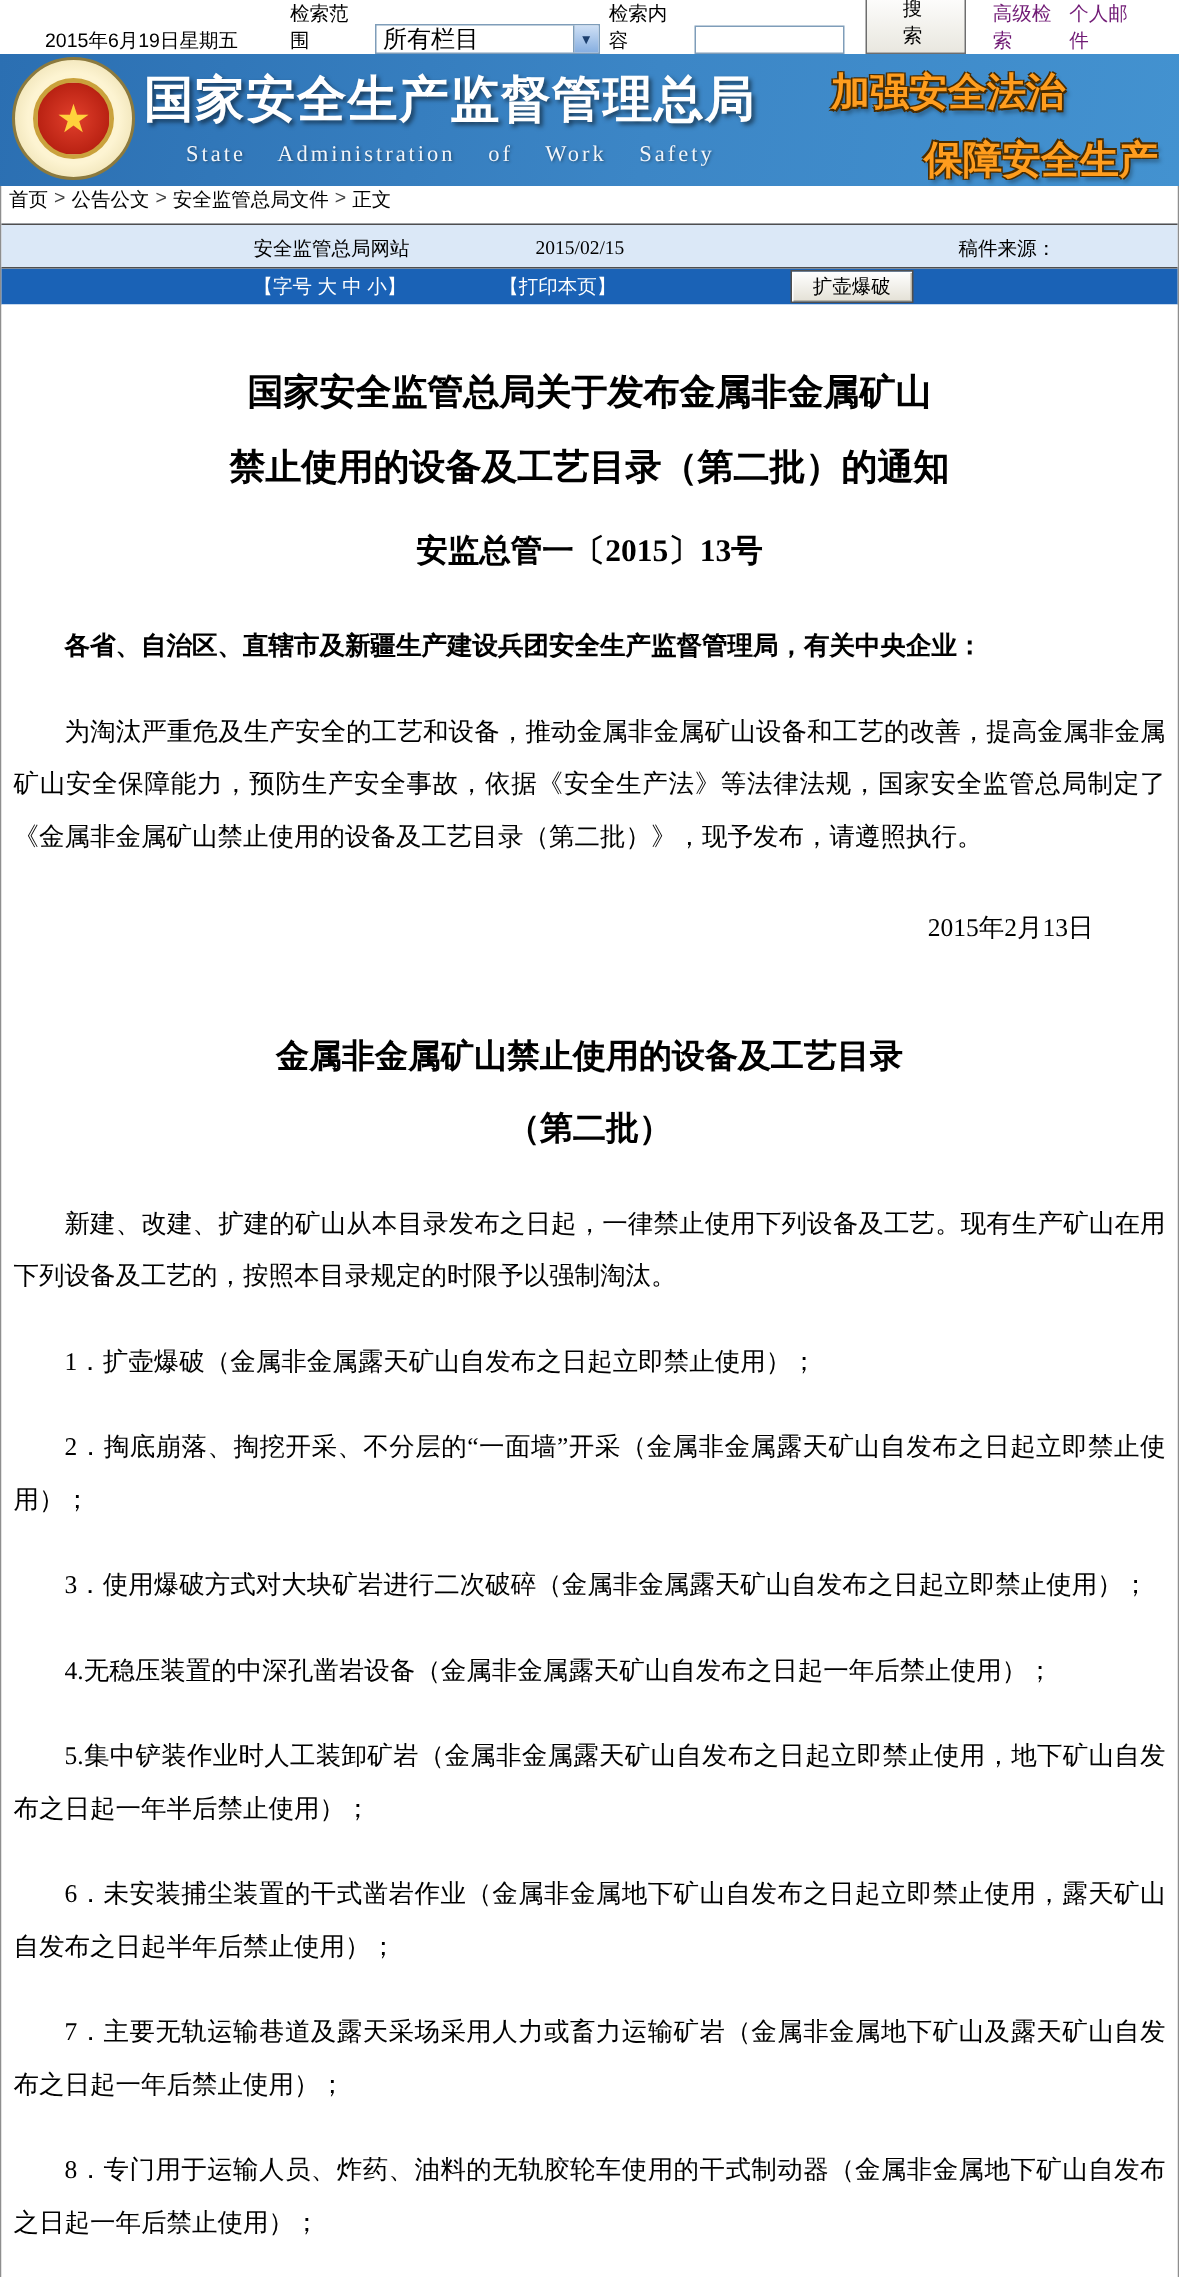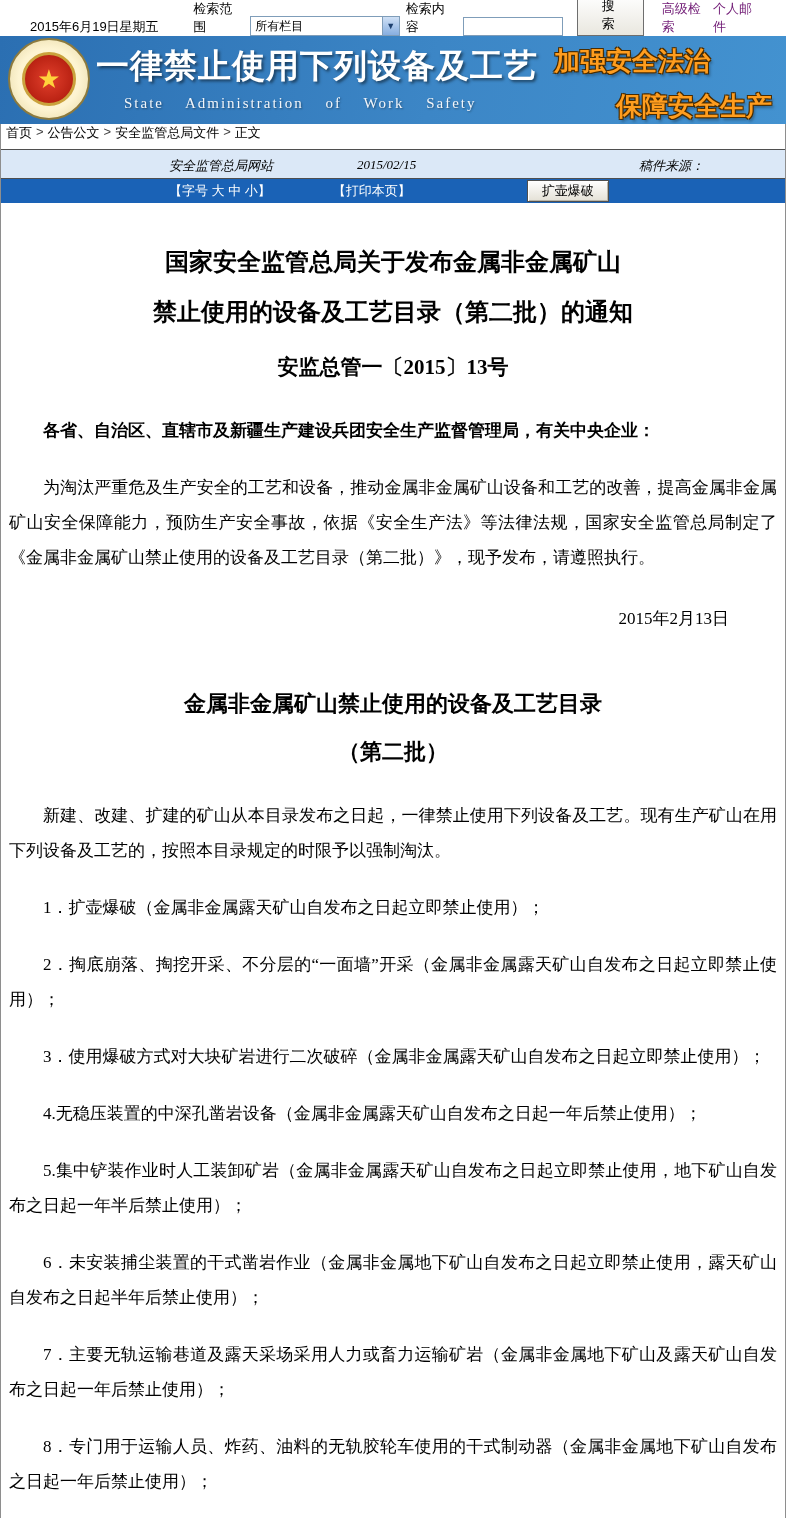--- a/index.html
+++ b/index.html
@@ -4,21 +4,21 @@
 <style>
   * { margin:0; padding:0; box-sizing:border-box; }
   body { width:786px; font-family:"Liberation Sans", sans-serif; background:#fff; color:#000; }
   .page { width:786px; height:1518px; overflow:hidden; position:relative; background:#fff; }
 
   
   .topbar { height:36px; display:flex; align-items:flex-end; background:#fff; font-size:13px;border-radius:11px; }
   .topbar .date { margin-left:30px; width:160px; }
   .topbar .lbl { margin-left:6px; }
   .scope-select { margin-left:6px; width:152px; height:20px; border:1px solid #7f9db9; background:#fff; display:flex; align-items:center; cursor:pointer; }
-  .scope-select .sel-val { flex:1; padding-left:4px; font-size:12px; }
+  .scope-select .sel-val { flex:1; padding-left:4px; font-size:16px; }
   .scope-select .sel-arrow { width:17px; height:18px; background:linear-gradient(#cfe0f5,#86aee0); color:#1c3f6e; font-size:9px; text-align:center; line-height:18px; border-left:1px solid #7f9db9; }
   .search-input { margin-left:6px; width:100px; height:19px; border:1px solid #7f9db9; padding:0 3px; font-size:12px; }
   .search-btn { margin-left:14px; padding:2px 12px; font-size:13px; background:linear-gradient(#ffffff,#e9e7df); border:1px solid #6e6e6e; cursor:pointer; letter-spacing:4px; }
   .top-link { margin-left:18px; color:#701a75; text-decoration:none; cursor:pointer; }
   .mail-link { margin-left:auto; margin-right:22px; }
 
   
   .banner { position:relative; height:88px; background:linear-gradient(100deg,#2b6fb2 0%,#3c86c6 55%,#4392d0 100%); overflow:hidden; }
   .logo { position:absolute; left:8px; top:2px; width:82px; height:82px; border-radius:50%;
           background:radial-gradient(#fdf4d2 55%,#e3d49e); border:2px solid #8c7a3e;
@@ -34,21 +34,21 @@
   .slogan2 { margin-left:62px; margin-top:10px; }
 
   .bordered { border-left:1px solid #8e8e8e; border-right:1px solid #8e8e8e; }
 
   
   .breadcrumb { height:25px; display:flex; background:#fff; font-size:13px; padding-left:5px; }
   .breadcrumb a { color:#000; text-decoration:none; cursor:pointer; }
   .breadcrumb .sep { margin:0 4px; color:#444; }
 
   
-  .infobar { position:relative; height:30px; background:#dbe8f7; border-top:1px solid #4f4f4f; border-bottom:1px solid #4f4f4f; font-size:13px;font-style:italic; }
+  .infobar { position:relative; height:30px; background:#dbe8f7; border-top:1px solid #4f4f4f; border-bottom:1px solid #4f4f4f; font-size:13px; }
   .infobar .site { position:absolute; left:168px; top:7px; }
   .infobar .idate { position:absolute; left:356px; top:7px; font-family:"Liberation Serif", serif; }
   .infobar .source { position:absolute; left:638px; top:7px; }
 
   
   .toolbar { height:24px; background:#1a62b6; color:#fff; display:flex; align-items:center; font-size:13px; }
   .toolbar .t1 { margin-left:168px; cursor:pointer; }
   .toolbar .t2 { margin-left:62px; cursor:pointer; }
   .btn-classic { font-size:13px; padding:1px 14px; background:linear-gradient(#ffffff,#e4e1d6); border:1px solid #4f4f4f; box-shadow:inset 1px 1px 0 #fff, inset -1px -1px 0 #b9b5a8; color:#000; cursor:pointer; }
   .toolbar .btn-classic { margin-left:116px; }
@@ -82,21 +82,21 @@
     <a class="top-link mail-link">个人邮件</a>
   </div>
 
   <div class="banner">
     <div class="logo">
       <div class="logo-inner">
         <span>★</span>
       </div>
     </div>
     <div class="title-block">
-      <div class="title-cn">一律禁止使用下列设备及工艺</div>
+      <div class="title-cn">国家安全生产监督管理总局</div>
       <div class="title-en">State Administration of Work Safety</div>
     </div>
     <div class="slogans">
       <div class="slogan">加强安全法治</div>
       <div class="slogan slogan2">保障安全生产</div>
     </div>
   </div>
 
   <div class="bordered">
 

